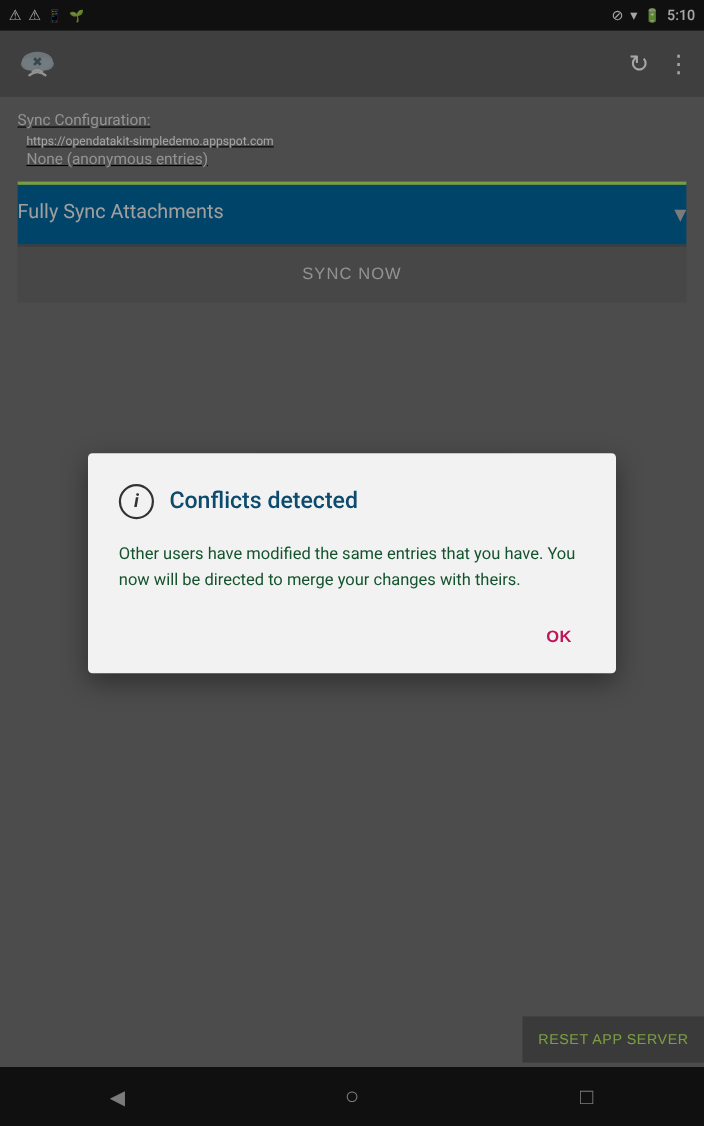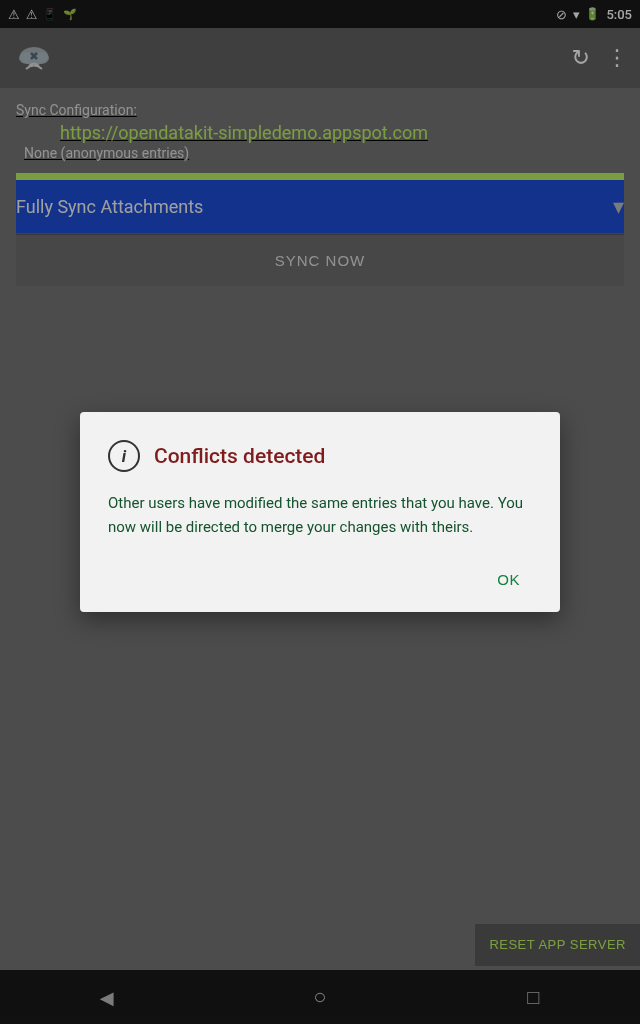--- a/index.html
+++ b/index.html
@@ -70,40 +70,39 @@
     .sync-config-section {
       margin-bottom: 12px;
       text-decoration: underline;
     }
     .sync-config-label {
       color: #e0e0e0;
       font-size: 14px;
       margin-bottom: 4px;
     }
     .sync-config-url {
-      color: #bef264;
-      font-size: 18px;
+      color: #ffffff;
+      font-size: 11px;
       padding-left: 8px;
-      margin-left: 36px;
     }
     .sync-config-access {
       color: #e0e0e0;
       font-size: 14px;
       padding-left: 8px;
       margin-top: 2px;
     }
 
     
     .sync-attachments-row {
       display: flex;
-      align-items: center;
+      align-items: flex-start;
       justify-content: space-between;
-      background: #1d4ed8;
+      background: #0369a1;
       padding: 14px 0;
-      border-top: 7px solid #bef264;
+      border-top: 3px solid #bef264;
       border-bottom: 1px solid #666;
       margin-top: 8px;
     }
     .sync-attachments-label {
       color: #f5f5f5;
       font-size: 18px;
     }
     .dropdown-arrow {
       color: #bdbdbd;
       font-size: 22px;
@@ -164,38 +163,38 @@
       justify-content: center;
       font-style: italic;
       font-size: 17px;
       font-weight: bold;
       color: #333;
       flex-shrink: 0;
     }
     .dialog-title {
       font-size: 21px;
       font-weight: 500;
-      color: #7f1d1d;
+      color: #0c4a6e;
     }
     .dialog-message {
       color: #14532d;
       font-size: 15px;
       line-height: 1.55;
       margin-bottom: 24px;
     }
     .dialog-actions {
       display: flex;
       justify-content: flex-end;
     }
     .dialog-ok-btn {
       background: transparent;
       border: none;
-      color: #15803d;
+      color: #be185d;
       font-size: 15px;
-      font-weight: 400;
+      font-weight: 700;
       cursor: pointer;
       padding: 8px 12px;
       letter-spacing: 0.5px;
       text-align: center;
     }
 
     
     .reset-server-btn {
       position: absolute;
       bottom: 58px;
@@ -267,21 +266,21 @@
     <span class="status-icon" style="font-size:11px;">🌱</span>
   </div>
   <div class="status-bar-right">
 
     <span style="font-size:13px; color:white;">⊘</span>
 
     <span style="font-size:13px;">▾</span>
 
     <span style="font-size:12px;">🔋</span>
 
-    <span style="font-weight:500; font-size:13px;">5:05</span>
+    <span style="font-weight:500; font-size:13px;">5:10</span>
   </div>
 </div>
 
 <div class="app-bar">
   <div class="app-bar-logo">
 
     <svg width="44" height="44" viewBox="0 0 44 44">
 
       <ellipse cx="22" cy="20" rx="14" ry="9" fill="#b0bec5" opacity="0.9"></ellipse>
       <ellipse cx="15" cy="22" rx="8" ry="6" fill="#b0bec5" opacity="0.9"></ellipse>

